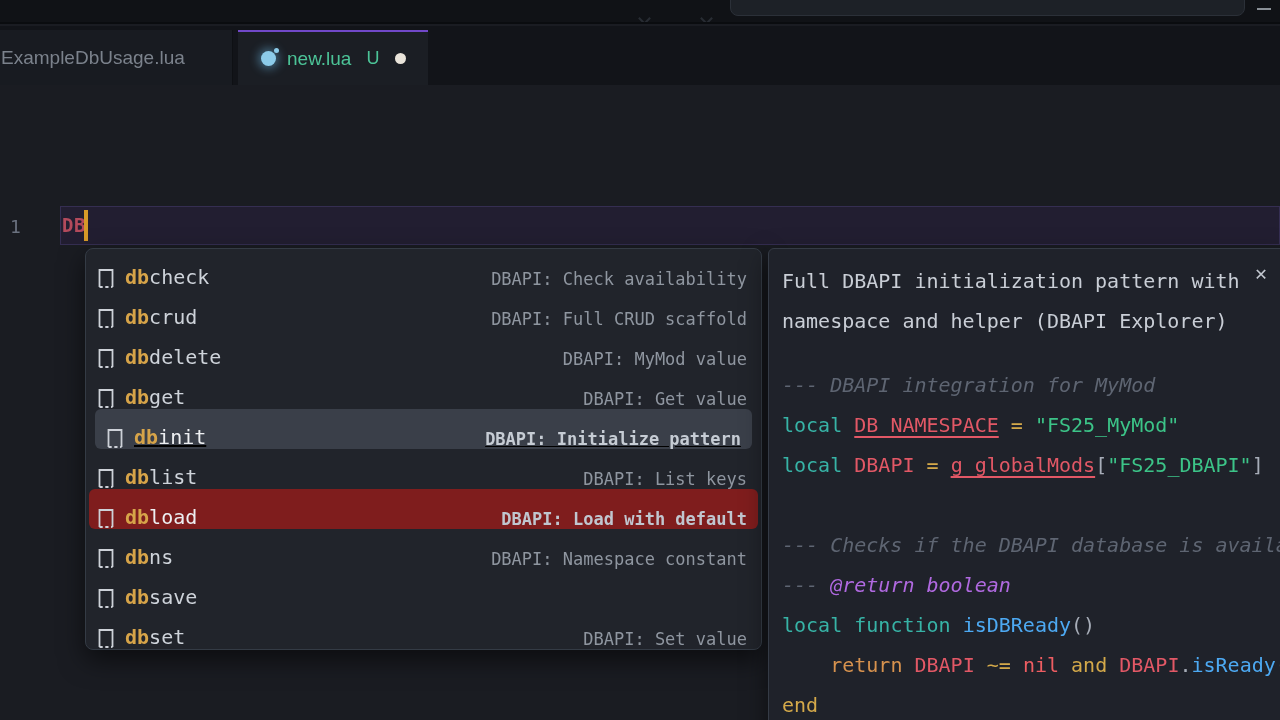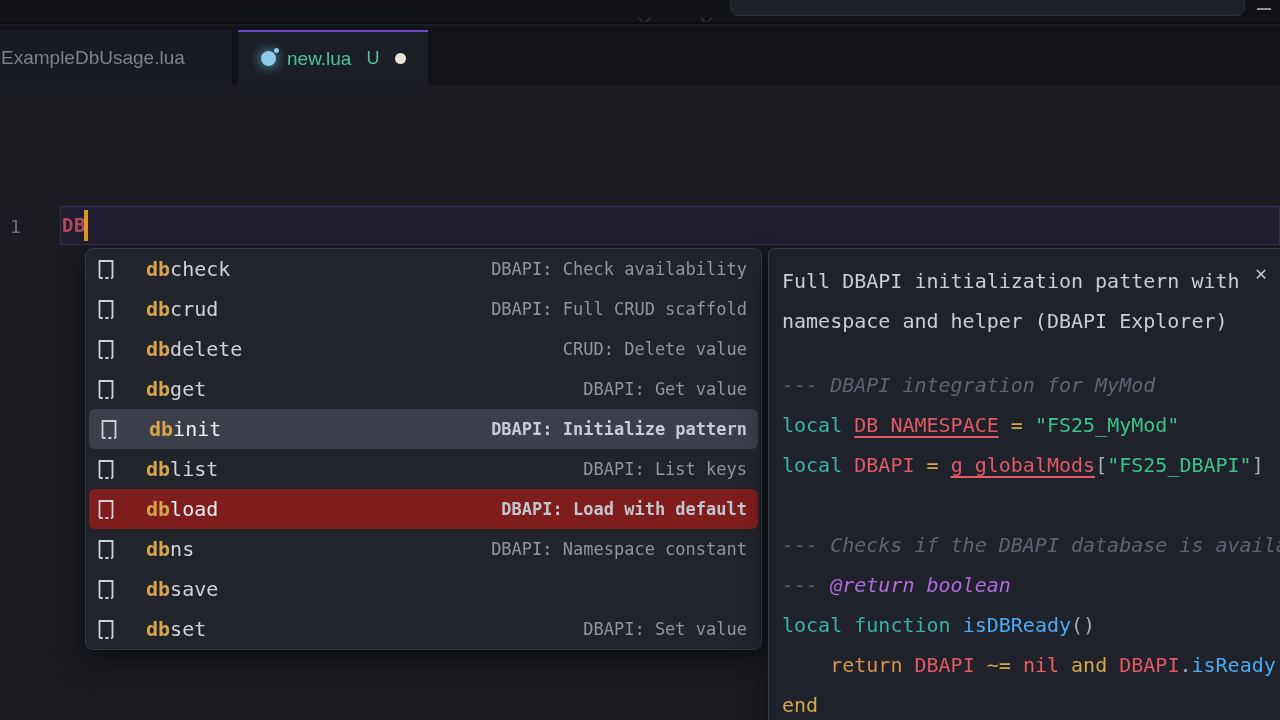--- a/index.html
+++ b/index.html
@@ -41,22 +41,22 @@
     background:#221e31; border:1px solid #352e52; }
   .typed-text { position:absolute; left:62px; top:129px; font-size:19px; font-weight:bold;
     color:var(--c-typed_text_red); letter-spacing:.5px; }
   .caret { position:absolute; left:84px; top:125px; width:3.5px; height:31px;
     background:var(--c-cursor_gold); }
 
   
   .suggest { position:absolute; left:85px; top:163px; width:677px; height:402px;
     background:#21242b; border:1px solid #343b45; border-radius:8px;
     box-shadow:0 10px 26px rgba(0,0,0,.55); overflow:hidden; padding-top:0; }
-  .s-row { height:40px; display:flex; align-items:center; padding:0 14px 0 11px;gap:21px; }
-  .s-row.selected { background:#3a3f49; border-radius:6px; margin:0 3px; padding-right:11px; }
+  .s-row { height:40px; display:flex; align-items:flex-end; padding:0 14px 0 11px; }
+  .s-row.selected { background:#3a3f49; border-radius:6px; margin:0 9px; padding-right:11px;text-decoration:underline; }
   .s-row.hover { background:#7f1d1d; border-radius:6px; margin:0 3px; padding-left:8px; padding-right:11px; }
   .s-icon { width:18px; height:21px; flex:none; margin-right:10px; display:flex; align-items:center; }
   .s-label { font-family:"DejaVu Sans Mono", monospace; font-size:20px; white-space:pre; }
   .s-label .match { color:var(--c-match_gold); font-weight:bold; }
   .s-label .rest { color:#ced3da; }
   .s-row.selected .s-label .rest, .s-row.hover .s-label .rest { color:#edeff2; }
   .s-desc { margin-left:auto; font-family:"DejaVu Sans Mono", monospace; font-size:17px;
     color:#8f96a0; white-space:pre; }
   .s-row.selected .s-desc { color:#c6ccd4; font-weight:bold; }
   .s-row.hover .s-desc { color:#c0c6cf; font-weight:bold; }
@@ -136,21 +136,21 @@
         <span class="s-desc">DBAPI: Full CRUD scaffold</span>
       </div>
       <div class="s-row">
         <span class="s-icon">
           <svg width="18" height="21" viewBox="0 0 18 21">
             <path d="M2.5 19 V2 H15.5 V19" fill="none" stroke="#cdd1d8" stroke-width="1.8"></path>
             <line x1="2.5" y1="19" x2="15.5" y2="19" stroke="#cdd1d8" stroke-width="1.8" stroke-dasharray="3.2 2.6"></line>
           </svg>
         </span>
         <span class="s-label"><span class="match">db</span><span class="rest">delete</span></span>
-        <span class="s-desc">CRUD: Delete value</span>
+        <span class="s-desc">DBAPI: MyMod value</span>
       </div>
       <div class="s-row">
         <span class="s-icon">
           <svg width="18" height="21" viewBox="0 0 18 21">
             <path d="M2.5 19 V2 H15.5 V19" fill="none" stroke="#cdd1d8" stroke-width="1.8"></path>
             <line x1="2.5" y1="19" x2="15.5" y2="19" stroke="#cdd1d8" stroke-width="1.8" stroke-dasharray="3.2 2.6"></line>
           </svg>
         </span>
         <span class="s-label"><span class="match">db</span><span class="rest">get</span></span>
         <span class="s-desc">DBAPI: Get value</span>

